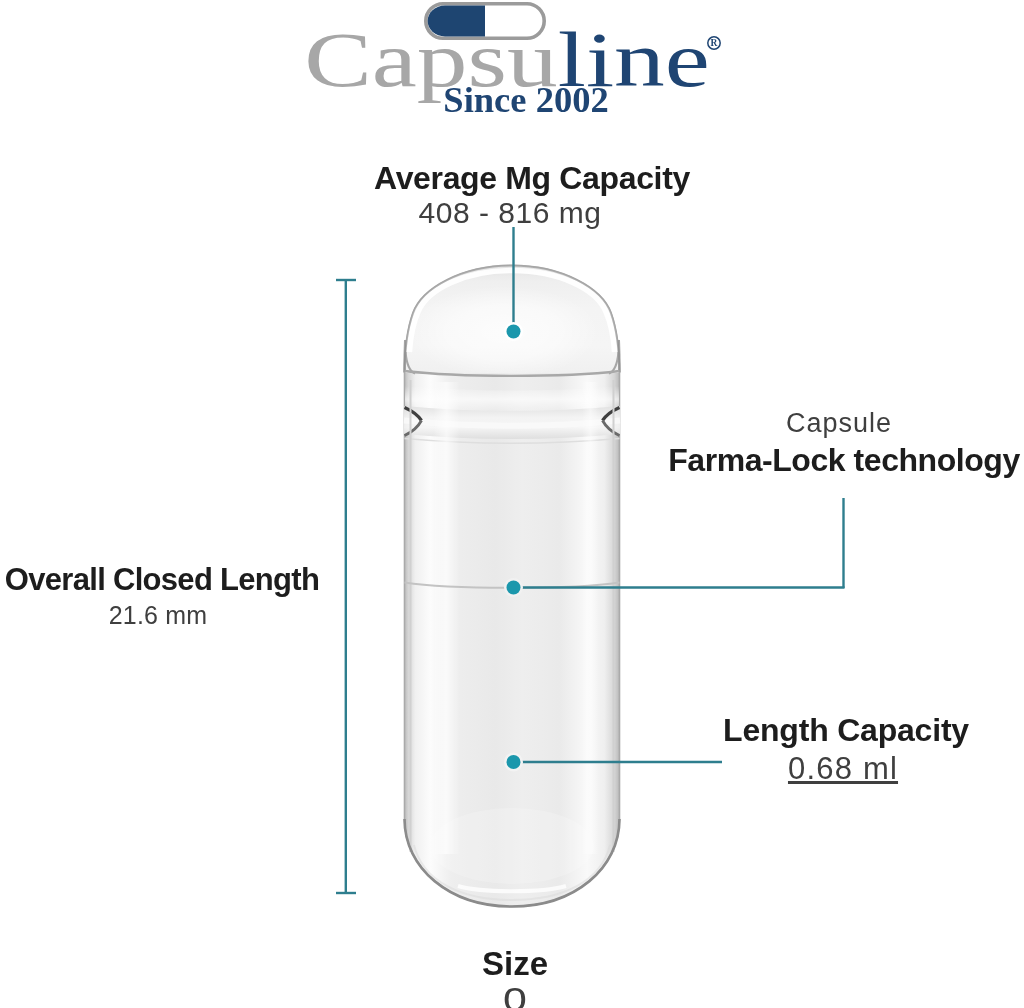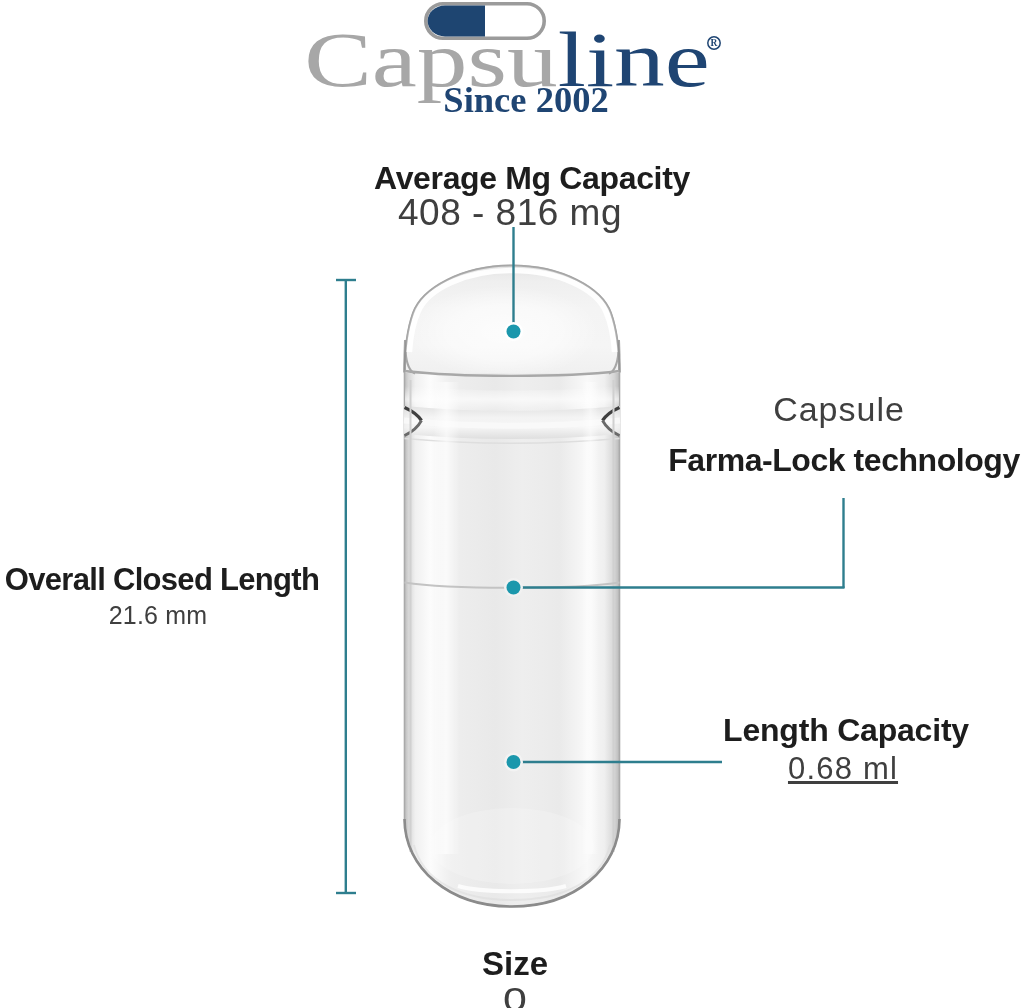--- a/index.html
+++ b/index.html
@@ -148,23 +148,23 @@
 <div class="abs" style="left:304px;top:20.7px;width:406px;height:0;">
   <div class="abs" style="left:0;top:0;width:406px;text-align:center;transform:scaleX(1.30);transform-origin:50% 50%;white-space:nowrap;font-family:'Liberation Serif',serif;font-size:78px;line-height:78px;"><span style="color:#a7a7a7;">Capsu</span><span style="color:#1f4573;">line</span></div>
 </div>
 <svg class="abs" style="left:706px;top:35px;" width="18" height="18" viewBox="0 0 18 18">
   <circle cx="8" cy="8" r="6.2" fill="none" stroke="#1f4573" stroke-width="1.5"></circle>
   <text x="8" y="11.4" text-anchor="middle" font-family="Liberation Serif,serif" font-size="9.5" font-weight="bold" fill="#1f4573">R</text>
 </svg>
 <div class="ctr abs" style="left:526px;top:82px;font-family:'Liberation Serif',serif;font-size:36.5px;line-height:36.5px;font-weight:bold;color:#1f4573;">Since 2002</div>
 
 <div class="ctr abs bold" style="left:508px;top:162px;font-size:32px;line-height:32px;letter-spacing:-0.35px;margin-left:24px;">Average Mg Capacity</div>
-<div class="ctr abs lite" style="left:510px;top:197px;font-size:37px;line-height:31px;letter-spacing:0.5px;">408 - 816 mg</div>
+<div class="ctr abs lite" style="left:510px;top:197px;font-size:30px;line-height:31px;letter-spacing:0.5px;">408 - 816 mg</div>
 
-<div class="ctr abs lite" style="left:839px;top:394px;font-size:34px;line-height:31px;letter-spacing:1px;">Capsule</div>
+<div class="ctr abs lite" style="left:839px;top:408px;font-size:27px;line-height:31px;letter-spacing:1px;">Capsule</div>
 <div class="ctr abs bold" style="left:844px;top:444px;font-size:32px;line-height:32px;letter-spacing:-0.45px;">Farma-Lock technology</div>
 
 <div class="ctr abs bold" style="left:162px;top:564px;font-size:31px;line-height:31px;letter-spacing:-0.7px;text-align:right;">Overall Closed Length</div>
 <div class="ctr abs lite" style="left:158px;top:600px;font-size:25px;line-height:31px;letter-spacing:0.2px;">21.6 mm</div>
 
 <div class="ctr abs bold" style="left:846px;top:714px;font-size:32px;line-height:32px;letter-spacing:-0.2px;">Length Capacity</div>
 <div class="ctr abs lite" style="left:843px;top:753px;font-size:31px;line-height:31px;letter-spacing:1.2px;text-decoration:underline;">0.68 ml</div>
 
 <div class="ctr abs bold" style="left:515px;top:947px;font-size:33px;line-height:33px;">Size</div>
 <div class="abs lite" style="left:515px;top:983px;font-size:33px;line-height:33px;transform:translateX(-50%) scaleX(1.3);">0</div>

